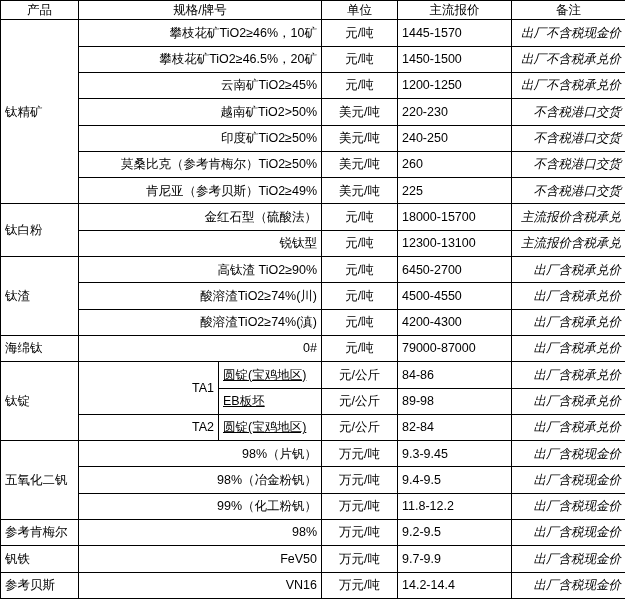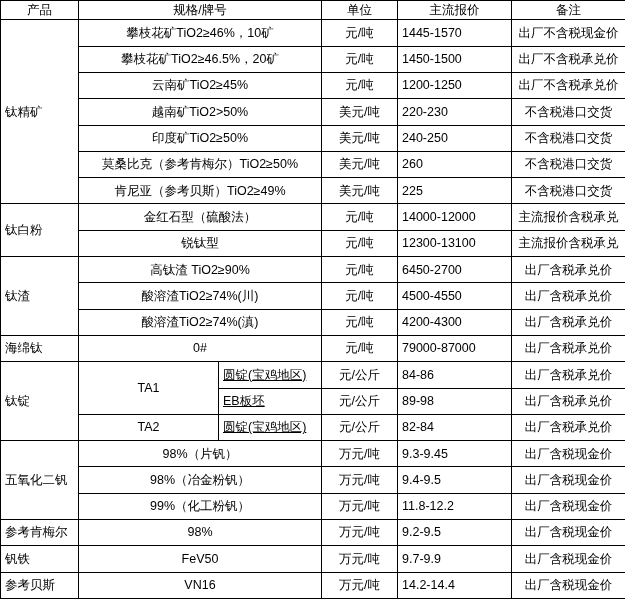--- a/index.html
+++ b/index.html
@@ -35,32 +35,33 @@
     font-weight: bold;
     font-size: 13px;
     height: 14px;
   }
   .cat {
     text-align: left;
     font-weight: bold;
     font-size: 13px;
   }
   .spec {
-    text-align: center;
+    text-align: right;
     padding-left: 6px;
   }
   .unit {
     text-align: center;
   }
   .price {
     text-align: left;
     padding-left: 6px;
   }
   .remark {
-    text-align: center;
+    text-align: right;
+    font-style: italic;
   }
   .subspec {
     text-align: left;
     padding-left: 6px;
     text-decoration: underline;
   }
   col.c-prod { width: 78px; }
   col.c-spec { width: 140px; }
   col.c-spec2 { width: 103px; }
   col.c-unit { width: 76px; }
@@ -129,21 +130,21 @@
       <tr>
         <td class="spec" colspan="2">肯尼亚（参考贝斯）TiO2≥49%</td>
         <td class="unit">美元/吨</td>
         <td class="price">225</td>
         <td class="remark">不含税港口交货</td>
       </tr>
       <tr>
         <td class="cat" rowspan="2">钛白粉</td>
         <td class="spec" colspan="2">金红石型（硫酸法）</td>
         <td class="unit">元/吨</td>
-        <td class="price">14000-12000</td>
+        <td class="price">18000-15700</td>
         <td class="remark">主流报价含税承兑</td>
       </tr>
       <tr>
         <td class="spec" colspan="2">锐钛型</td>
         <td class="unit">元/吨</td>
         <td class="price">12300-13100</td>
         <td class="remark">主流报价含税承兑</td>
       </tr>
       <tr>
         <td class="cat" rowspan="3">钛渣</td>

